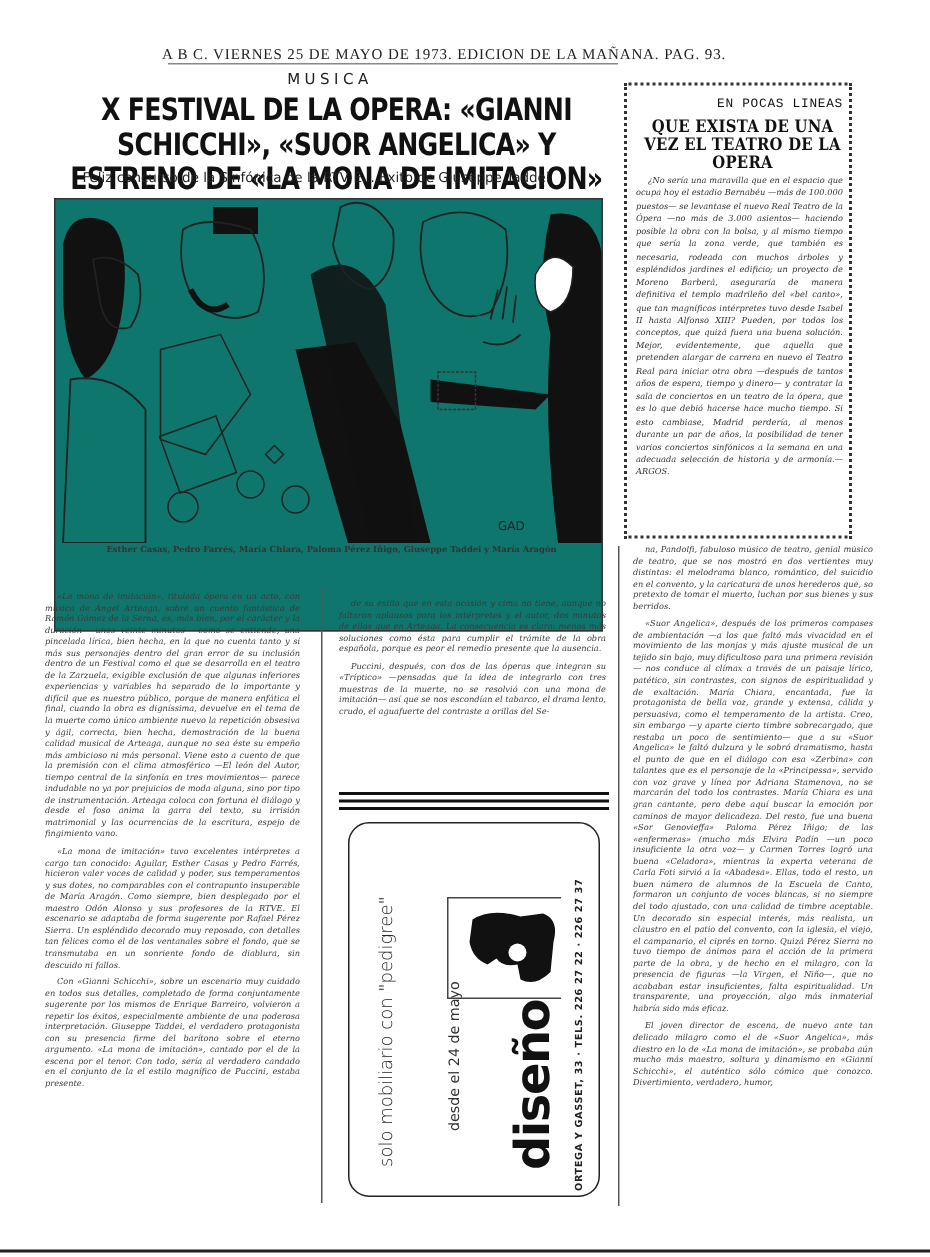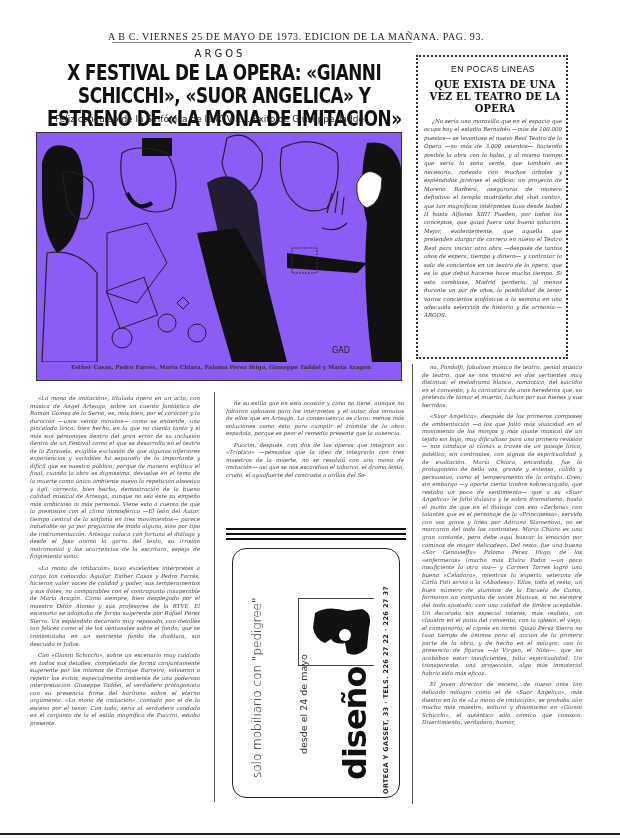--- a/index.html
+++ b/index.html
@@ -23,36 +23,36 @@
       font-family: "DejaVu Sans", sans-serif; font-weight: bold; font-size: 20.5px;
       line-height: 23px; letter-spacing: -0.6px; transform: scaleX(0.82); transform-origin: left top;
       width: 464px;
     }
     .subhead {
       position: absolute; left: 55px; top: 114px; width: 350px; 
       font-family: "DejaVu Sans", sans-serif; font-size: 9px; color: #222;
     }
 
     .illustration {
-      position: absolute; left: 36px; top: 132px; width: 366px; height: 249px;
-      border: 1px solid #333; overflow: hidden; background: #8b5cf6;
+      position: absolute; left: 36px; top: 132px; width: 366px; height: 289px;
+      border: 1px solid #333; overflow: hidden; background: #0f766e;
     }
     .caption {
       position: absolute; left: 38px; top: 364px; width: 366px; text-align: center;
       font-size: 5.6px; line-height: 7px; font-weight: bold; color: #333;
     }
 
     .sidebar-box {
       position: absolute; left: 416px; top: 55px; width: 152px; height: 304px;
       border-left: 2px dotted #333; border-right: 2px dotted #333;
       border-top: 2px dotted #333; border-bottom: 2px dotted #333;
       padding: 4px 4px 0 6px;
     }
     .sidebar-label {
-      text-align: center; font-family: Liberation Sans, sans-serif; font-size: 8.5px; letter-spacing: 0.5px;
+      text-align: right; font-family: Liberation Mono, monospace; font-size: 8.5px; letter-spacing: 0.5px;
       margin-top: 3px;
     }
     .sidebar-title {
       margin-top: 4px; text-align: center; font-family: "DejaVu Serif", serif; font-weight: bold;
       font-size: 11.5px; line-height: 12px; letter-spacing: 0.2px; transform: scaleX(0.86);
       transform-origin: center top; width: 164px; margin-left: -11px;
     }
     .sidebar-body {
       margin-top: 3px; font-size: 5.5px; line-height: 8.45px; font-style: italic; text-align: justify;
       color: #333; text-indent: 8px;
@@ -94,21 +94,21 @@
     }
 
     .bottom-rule { position: absolute; left: 0; top: 833px; width: 620px; border-top: 2px solid #222; }
   </style>
 </head>
 <body>
 
 <div class="page-header">A B C. VIERNES 25 DE MAYO DE 1973. EDICION DE LA MAÑANA. PAG. 93.</div>
 <div class="page-header-rule"></div>
 
-<div class="section-label">ARGOS</div>
+<div class="section-label">MUSICA</div>
 
 <h1 class="headline">X FESTIVAL DE LA OPERA: «GIANNI SCHICCHI», «SUOR ANGELICA» Y ESTRENO DE «LA MONA DE IMITACION»</h1>
 <div class="subhead">Feliz concurso de la Sinfónica de la RTV E....Exito de Giuseppe Taddei</div>
 
 <div class="illustration">
   <svg width="366" height="229" viewBox="0 0 366 229">
 
     <path d="M5 30 Q10 5 35 15 Q50 25 45 70 Q40 110 20 120 Q5 100 5 60 Z" fill="#111"></path>
     <path d="M25 40 Q40 35 55 50 Q60 70 50 85 Q35 90 30 70 Z" fill="none" stroke="#222" stroke-width="1.2"></path>
     <path d="M10 120 Q40 115 60 140 L60 229 L5 229 Z" fill="none" stroke="#222" stroke-width="1.2"></path>

